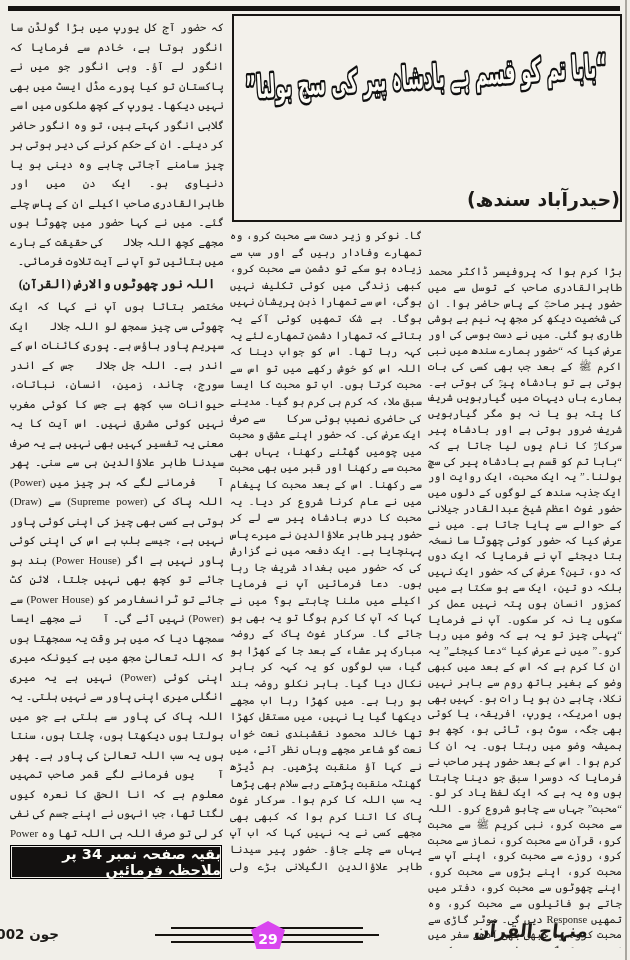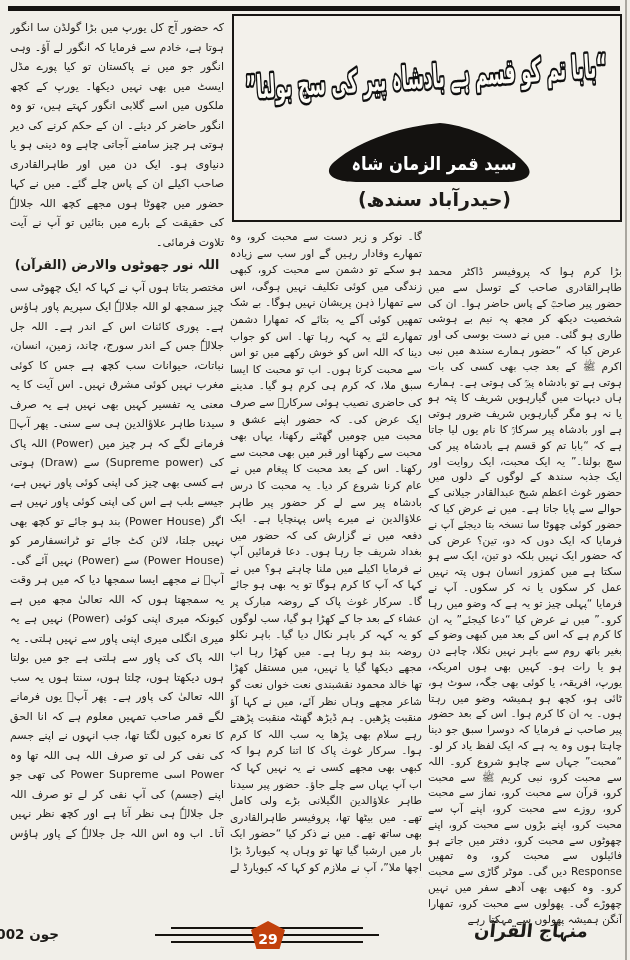--- a/index.html
+++ b/index.html
@@ -23,29 +23,29 @@
     position:absolute; left:232px; top:14px; width:390px; height:208px;
     border:2px solid #181614; background:#f3f1eb;
   }
   .title-wrap {
     position:absolute; left:2px; top:8px; width:380px; height:100px;
     transform:rotate(-3.5deg);
   }
   .blob-wrap { position:absolute; left:78px; top:102px; width:240px; height:70px; }
   .location-line {
     position:absolute; left:0; top:172px; width:100%;
-    text-align:center; font-size:19px; font-weight:bold; letter-spacing:1px;padding-left:15px;
+    font-size:19px; font-weight:bold; letter-spacing:1px;padding-left:15px;
   }
   
   .col {
     position:absolute; overflow:hidden;
     text-align:justify; font-size:11px; line-height:18.2px;
     direction:rtl; color:#201e1a;
   }
-  .col p { text-align:justify; }
+  .col p { text-align:justify;font-family:Liberation Serif, serif; }
   .col-left  { left:10px;  top:18px;  width:214px; height:822px; line-height:19.5px; }
   .col-mid   { left:230px; top:228px; width:192px; height:650px; line-height:16.6px; font-size:10.6px; }
   .col-right { left:428px; top:228px; width:194px; height:684px; line-height:15.8px; font-size:10.6px;margin-top:36px; }
   .ayah {
     text-align:center !important; font-weight:bold; font-size:12.5px;
     margin:3px 0 3px 0;
   }
   .notice-box {
     position:absolute; left:10px; top:845px; width:212px; height:34px;
     background:#131110; color:#fdfdf8; display:flex;
@@ -64,63 +64,58 @@
     font-size:18px; font-weight:bold; text-align:right;
     transform:skewX(-6deg);
   }
   .footer-ornament { position:absolute; left:155px; top:6px; width:224px; height:26px; }
   .orn-line { position:absolute; background:#16130f; height:2px; }
   .orn-line.l1 { left:16px;  top:3px;  width:192px; }
   .orn-line.l2 { left:0;     top:10px; width:224px; }
   .orn-line.l3 { left:16px;  top:17px; width:192px; }
   .page-pent {
     position:absolute; left:96px; top:-3px; width:34px; height:28px;
-    background:#c2410c;
+    background:#d946ef;
     clip-path:polygon(50% 0, 100% 32%, 84% 100%, 16% 100%, 0 32%);
     display:flex; align-items:flex-end; justify-content:center;
     color:#ffffff; font-size:14px; font-weight:bold; padding-bottom:2px;
   }
 </style>
 </head>
 <body>
 
 <div class="page">
 
   <div class="top-rule"></div>
   <div class="edge-line"></div>
 
   <div class="header-box">
     <div class="title-wrap">
       <svg width="380" height="100" viewBox="0 0 380 100">
         <text x="190" y="64" text-anchor="middle" font-family="DejaVu Sans, sans-serif" font-size="32" font-weight="bold" direction="rtl" fill="#fcfbf5" stroke="#101010" stroke-width="5" paint-order="stroke" stroke-linejoin="round" textLength="362" lengthAdjust="spacingAndGlyphs">“بابا تم کو قسم ہے بادشاہ پیر کی سچ بولنا”</text>
       </svg>
     </div>
-    <div class="blob-wrap">
-      <svg width="240" height="70" viewBox="0 0 240 70">
-        <path d="M128 5 C162 8 196 27 212 44 C224 56 216 64 194 64 L44 64 C20 64 10 55 22 44 C50 20 94 8 128 5 Z" fill="#141210"></path>
-        <text x="122" y="52" text-anchor="middle" font-family="DejaVu Sans, sans-serif" font-size="18" font-weight="bold" direction="rtl" fill="#ffffff" textLength="165" lengthAdjust="spacingAndGlyphs">سید قمر الزمان شاہ</text>
-      </svg>
-    </div>
     <div class="location-line">(حیدرآباد سندھ)</div>
   </div>
 
   <div class="col col-right">
     <p>بڑا کرم ہوا کہ پروفیسر ڈاکٹر محمد طاہرالقادری صاحب کے توسل سے میں حضور پیر صاحبؒ کے پاس حاضر ہوا۔ ان کی شخصیت دیکھ کر مجھ پہ نیم بے ہوشی طاری ہو گئی۔ میں نے دست بوسی کی اور عرض کیا کہ “حضور ہمارے سندھ میں نبی اکرم ﷺ کے بعد جب بھی کسی کی بات ہوتی ہے تو بادشاہ پیرؒ کی ہوتی ہے۔ ہمارے ہاں دیہات میں گیارہویں شریف کا پتہ ہو یا نہ ہو مگر گیارہویں شریف ضرور ہوتی ہے اور بادشاہ پیر سرکارؒ کا نام یوں لیا جاتا ہے کہ “بابا تم کو قسم ہے بادشاہ پیر کی سچ بولنا۔” یہ ایک محبت، ایک روایت اور ایک جذبہ سندھ کے لوگوں کے دلوں میں حضور غوث اعظم شیخ عبدالقادر جیلانی کے حوالے سے پایا جاتا ہے۔ میں نے عرض کیا کہ حضور کوئی چھوٹا سا نسخہ بتا دیجئے آپ نے فرمایا کہ ایک دوں کہ دو، تین؟ عرض کی کہ حضور ایک نہیں بلکہ دو تین، ایک سے ہو سکتا ہے میں کمزور انسان ہوں پتہ نہیں عمل کر سکوں یا نہ کر سکوں۔ آپ نے فرمایا “پہلی چیز تو یہ ہے کہ وضو میں رہا کرو۔” میں نے عرض کیا “دعا کیجئے” یہ ان کا کرم ہے کہ اس کے بعد میں کبھی وضو کے بغیر باتھ روم سے باہر نہیں نکلا، چاہے دن ہو یا رات ہو۔ کہیں بھی ہوں امریکہ، یورپ، افریقہ، یا کوئی بھی جگہ، سوٹ ہو، ٹائی ہو، کچھ ہو ہمیشہ وضو میں رہتا ہوں۔ یہ ان کا کرم ہوا۔ اس کے بعد حضور پیر صاحب نے فرمایا کہ دوسرا سبق جو دینا چاہتا ہوں وہ یہ ہے کہ ایک لفظ یاد کر لو۔ “محبت” جہاں سے چاہو شروع کرو۔ اللہ سے محبت کرو، نبی کریم ﷺ سے محبت کرو، قرآن سے محبت کرو، نماز سے محبت کرو، روزے سے محبت کرو، اپنے آپ سے محبت کرو، اپنے بڑوں سے محبت کرو، اپنے چھوٹوں سے محبت کرو، دفتر میں جاتے ہو فائیلوں سے محبت کرو، وہ تمھیں Response دیں گی۔ موٹر گاڑی سے محبت کرو۔ وہ کبھی بھی آدھے سفر میں نہیں چھوڑے گی۔ پھولوں سے محبت کرو، تمھارا آنگن ہمیشہ پھولوں سے مہکتا رہے</p>
   </div>
 
   <div class="col col-mid">
     <p>گا۔ نوکر و زیر دست سے محبت کرو، وہ تمھارے وفادار رہیں گے اور سب سے زیادہ ہو سکے تو دشمن سے محبت کرو، کبھی زندگی میں کوئی تکلیف نہیں ہوگی، اس سے تمھارا ذہن پریشان نہیں ہوگا۔ بے شک تمھیں کوئی آکے یہ بتائے کہ تمھارا دشمن تمھارے لئے یہ کہہ رہا تھا۔ اس کو جواب دینا کہ اللہ اس کو خوش رکھے میں تو اس سے محبت کرتا ہوں۔ اب تو محبت کا ایسا سبق ملا، کہ کرم ہی کرم ہو گیا۔ مدینے کی حاضری نصیب ہوئی سرکارؐ سے صرف ایک عرض کی۔ کہ حضور اپنے عشق و محبت میں چومیں گھٹنے رکھنا، یہاں بھی محبت سے رکھنا اور قبر میں بھی محبت سے رکھنا۔ اس کے بعد محبت کا پیغام میں نے عام کرنا شروع کر دیا۔ یہ محبت کا درس بادشاہ پیر سے لے کر حضور پیر طاہر علاؤالدین نے میرے پاس پہنچایا ہے۔ ایک دفعہ میں نے گزارش کی کہ حضور میں بغداد شریف جا رہا ہوں۔ دعا فرمائیں آپ نے فرمایا اکیلے میں ملنا چاہتے ہو؟ میں نے کہا کہ آپ کا کرم ہوگا تو یہ بھی ہو جائے گا۔ سرکار غوث پاک کے روضہ مبارک پر عشاء کے بعد جا کے کھڑا ہو گیا، سب لوگوں کو یہ کہہ کر باہر نکال دیا گیا۔ باہر نکلو روضہ بند ہو رہا ہے۔ میں کھڑا رہا اب مجھے دیکھا گیا یا نہیں، میں مستقل کھڑا تھا خالد محمود نقشبندی نعت خواں نعت گو شاعر مجھے وہاں نظر آئے، میں نے کہا آؤ منقبت پڑھیں۔ ہم ڈیڑھ گھنٹہ منقبت پڑھتے رہے سلام بھی پڑھا یہ سب اللہ کا کرم ہوا۔ سرکار غوث پاک کا اتنا کرم ہوا کہ کبھی بھی مجھے کسی نے یہ نہیں کہا کہ اب آپ یہاں سے چلے جاؤ۔ حضور پیر سیدنا طاہر علاؤالدین الگیلانی بڑے ولی کامل تھے۔ میں بیٹھا تھا، پروفیسر طاہرالقادری بھی ساتھ تھے۔ میں نے ذکر کیا “حضور ایک بار میں ارشیا گیا تھا تو وہاں پہ کیویارڈ بڑا اچھا ملا”، آپ نے ملازم کو کہا کہ کیویارڈ لے آؤ۔ اتنی مہنگی کیویارڈ کہ چھوٹی سی ڈبی ہزاروں میں ملتی ہے۔ آپ نے کافی بڑا شیشہ والا برتن مجھے دے دیا۔ ادھر ہی بیٹھ کے کھانے کے بعد میں نے کہا</p>
   </div>
 
   <div class="col col-left">
     <p>کہ حضور آج کل یورپ میں بڑا گولڈن سا انگور ہوتا ہے، خادم سے فرمایا کہ انگور لے آؤ۔ وہی انگور جو میں نے پاکستان تو کیا پورے مڈل ایسٹ میں بھی نہیں دیکھا۔ یورپ کے کچھ ملکوں میں اسے گلابی انگور کہتے ہیں، تو وہ انگور حاضر کر دیئے۔ ان کے حکم کرنے کی دیر ہوتی ہر چیز سامنے آجاتی چاہے وہ دینی ہو یا دنیاوی ہو۔ ایک دن میں اور طاہرالقادری صاحب اکیلے ان کے پاس چلے گئے۔ میں نے کہا حضور میں چھوٹا ہوں مجھے کچھ اللہ جلالہٗ کی حقیقت کے بارے میں بتائیں تو آپ نے آیت تلاوت فرمائی۔</p>
     <p class="ayah">اللہ نور چھوٹوں والارض (القرآن)</p>
     <p>مختصر بتاتا ہوں آپ نے کہا کہ ایک چھوٹی سی چیز سمجھ لو اللہ جلالہٗ ایک سپریم پاور ہاؤس ہے۔ پوری کائنات اس کے اندر ہے۔ اللہ جل جلالہٗ جس کے اندر سورج، چاند، زمین، انسان، نباتات، حیوانات سب کچھ ہے جس کا کوئی مغرب نہیں کوئی مشرق نہیں۔ اس آیت کا یہ معنی یہ تفسیر کہیں بھی نہیں ہے یہ صرف سیدنا طاہر علاؤالدین ہی سے سنی۔ پھر آپؒ فرمانے لگے کہ ہر چیز میں (Power) اللہ پاک کی (Supreme power) سے (Draw) ہوتی ہے کسی بھی چیز کی اپنی کوئی پاور نہیں ہے، جیسے بلب ہے اس کی اپنی کوئی پاور نہیں ہے اگر (Power House) بند ہو جائے تو کچھ بھی نہیں جلتا، لائن کٹ جائے تو ٹرانسفارمر کو (Power House) سے (Power) نہیں آئے گی۔ آپؒ نے مجھے ایسا سمجھا دیا کہ میں ہر وقت یہ سمجھتا ہوں کہ اللہ تعالیٰ مجھ میں ہے کیونکہ میری اپنی کوئی (Power) نہیں ہے یہ میری انگلی میری اپنی پاور سے نہیں ہلتی۔ یہ اللہ پاک کی پاور سے ہلتی ہے جو میں بولتا ہوں دیکھتا ہوں، چلتا ہوں، سنتا ہوں یہ سب اللہ تعالیٰ کی پاور ہے۔ پھر آپؒ یوں فرمانے لگے قمر صاحب تمہیں معلوم ہے کہ انا الحق کا نعرہ کیوں لگتا تھا، جب انہوں نے اپنے جسم کی نفی کر لی تو صرف اللہ ہی اللہ تھا وہ Power اسی Power Supreme کی تھی جو اپنے (جسم) کی آپ نفی کر لے تو صرف اللہ جل جلالہٗ ہی نظر آتا ہے اور کچھ نظر نہیں آتا۔ اب وہ اس اللہ جل جلالہٗ کے پاور ہاؤس کے ہاتھ میں ہے جس کو چاہے جتنی Power دے۔ نبی پاک ﷺ کو رحمت اللعالمین بنا دیا۔ کیا اللہ تعالیٰ آج کے مولویوں سے پوچھتا ہے کہ میں ان کو رحمت اللعالمین بنا دوں یا نہ بناؤں۔ ان مولویوں کو تو کوئی یہ بھی نہیں پوچھتا کہ</p>
   </div>
 
+  <div class="notice-box">بقیہ صفحہ نمبر 34 پر ملاحظہ فرمائیں</div>
 
   <div class="footer">
     <div class="footer-date">جون 2002ء</div>
     <div class="footer-ornament">
       <div class="orn-line l1"></div>
       <div class="orn-line l2"></div>
       <div class="orn-line l3"></div>
       <div class="page-pent">
         <span>29</span>
       </div>

